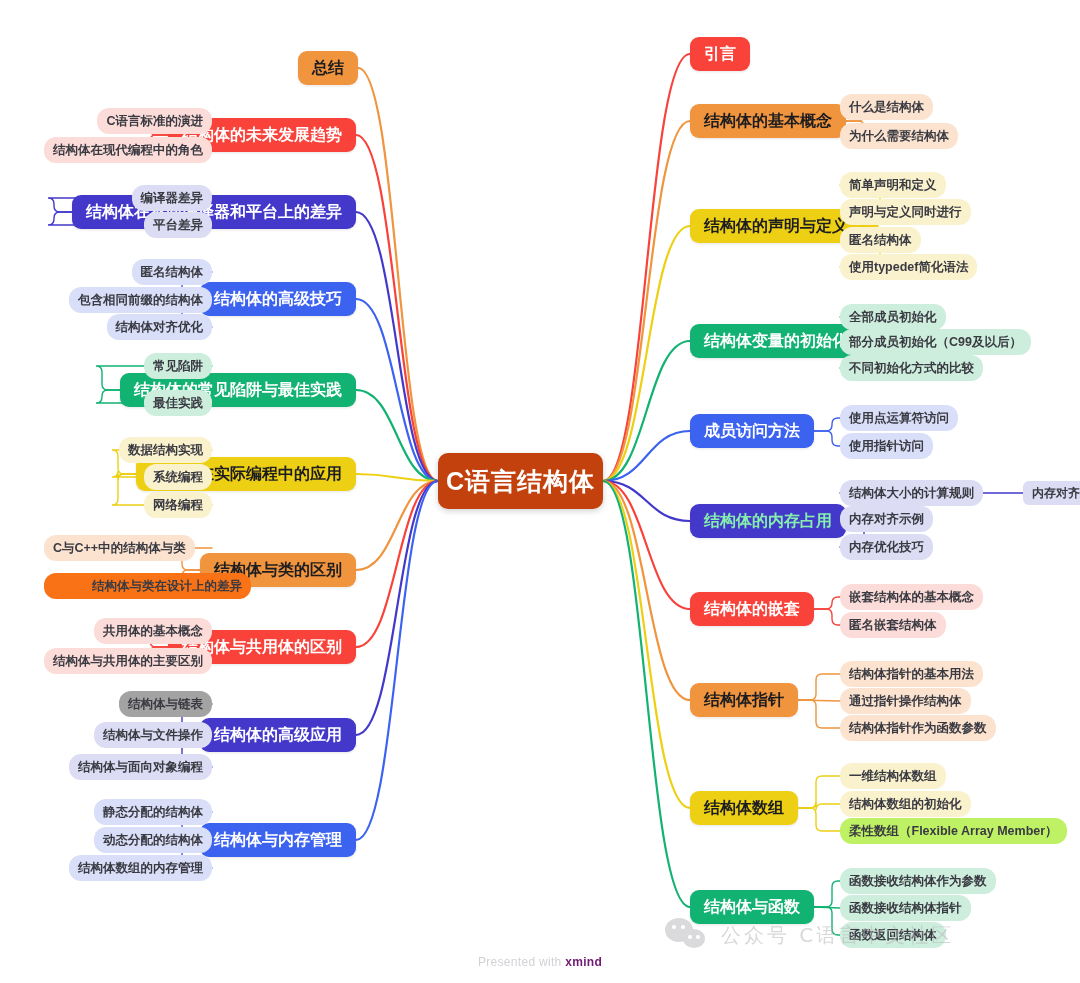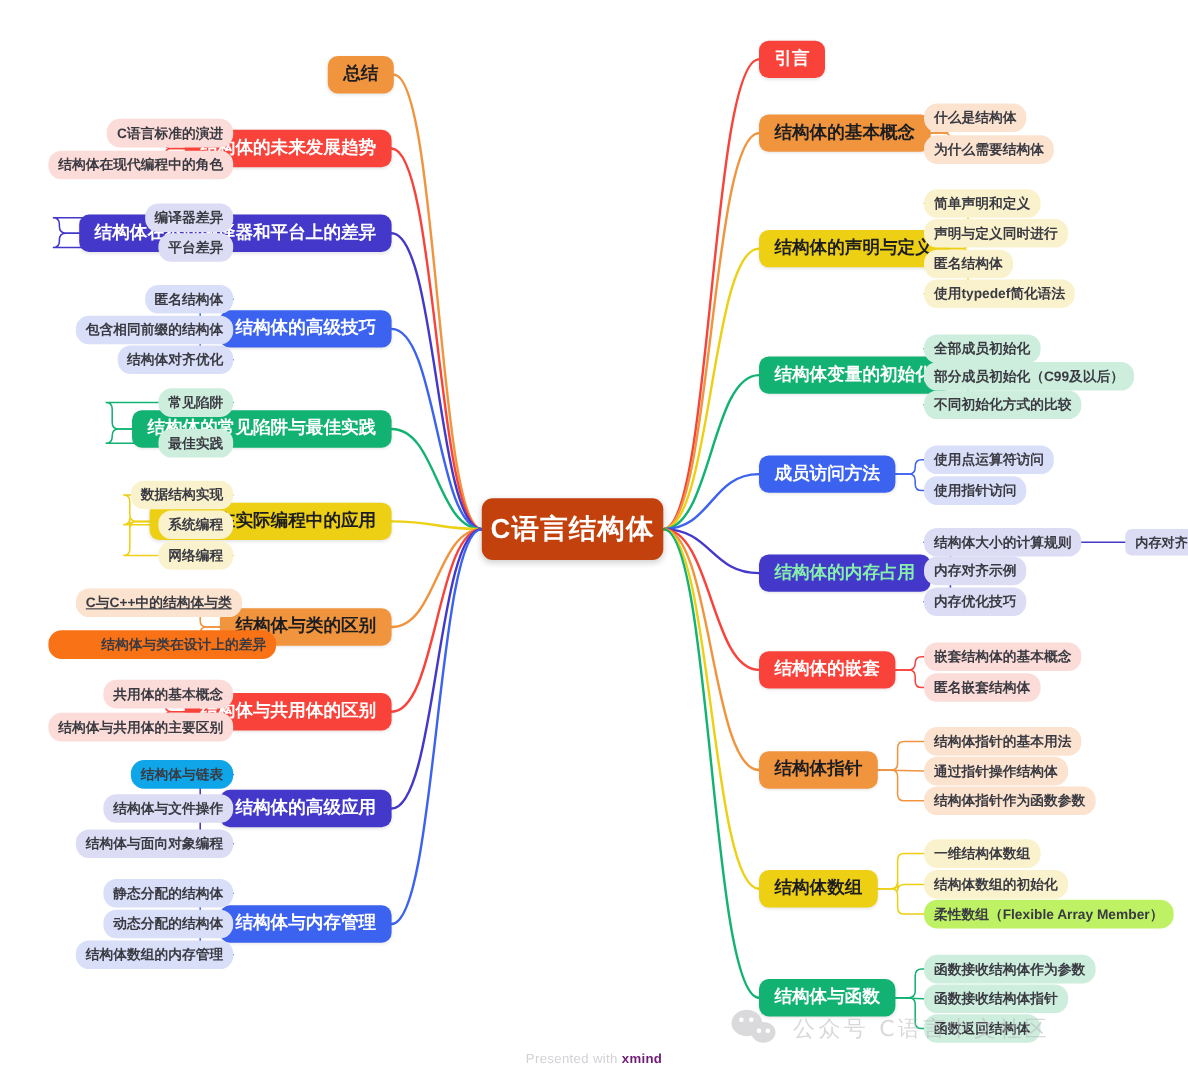--- a/index.html
+++ b/index.html
@@ -351,27 +351,27 @@
       <div class="node l2" style="left: 69px; top: 287px; background: rgb(217, 223, 248);">包含相同前缀的结构体</div>
       <div class="node l2" style="left: 106.5px; top: 314px; background: rgb(217, 223, 248);">结构体对齐优化</div>
       <div class="node l1 white" style="left: 120px; top: 373px; background: rgb(18, 178, 114); color: rgb(255, 255, 255);">结构体的常见陷阱与最佳实践</div>
       <div class="node l2" style="left: 144px; top: 353px; background: rgb(205, 238, 221);">常见陷阱</div>
       <div class="node l2" style="left: 144px; top: 390px; background: rgb(205, 238, 221);">最佳实践</div>
       <div class="node l1" style="left: 136px; top: 457px; background: rgb(237, 208, 19); color: rgb(29, 29, 32);">结构体在实际编程中的应用</div>
       <div class="node l2" style="left: 119px; top: 437px; background: rgb(250, 242, 205);">数据结构实现</div>
       <div class="node l2" style="left: 144px; top: 464px; background: rgb(250, 242, 205);">系统编程</div>
       <div class="node l2" style="left: 144px; top: 492px; background: rgb(250, 242, 205);">网络编程</div>
       <div class="node l1" style="left: 200px; top: 553px; background: rgb(240, 148, 62); color: rgb(29, 29, 32);">结构体与类的区别</div>
-      <div class="node l2" style="left: 69px; top: 535px; background: rgb(251, 227, 207); text-decoration: underline;">C与C++中的结构体与类</div>
+      <div class="node l2" style="left: 44px; top: 535px; background: rgb(251, 227, 207);">C与C++中的结构体与类</div>
       <div class="node l2" style="left: 44px; top: 573px; background: #f97316; padding-left: 48px;">结构体与类在设计上的差异</div>
       <div class="node l1 white" style="left: 168px; top: 630px; background: rgb(248, 66, 58); color: rgb(255, 255, 255);">结构体与共用体的区别</div>
       <div class="node l2" style="left: 94px; top: 618px; background: rgb(252, 220, 216);">共用体的基本概念</div>
       <div class="node l2" style="left: 44px; top: 648px; background: rgb(252, 220, 216);">结构体与共用体的主要区别</div>
       <div class="node l1 white" style="left: 200px; top: 718px; background: rgb(67, 56, 202); color: rgb(255, 255, 255);">结构体的高级应用</div>
-      <div class="node l2" style="left: 119px; top: 691px; background: #0ea5e9;">结构体与链表</div>
+      <div class="node l2" style="left: 119px; top: 691px; background: #a3a3a3;">结构体与链表</div>
       <div class="node l2" style="left: 94px; top: 722px; background: rgb(220, 220, 244);">结构体与文件操作</div>
       <div class="node l2" style="left: 69px; top: 754px; background: rgb(220, 220, 244);">结构体与面向对象编程</div>
       <div class="node l1 white" style="left: 200px; top: 823px; background: rgb(60, 98, 240); color: rgb(255, 255, 255);">结构体与内存管理</div>
       <div class="node l2" style="left: 94px; top: 799px; background: rgb(217, 223, 248);">静态分配的结构体</div>
       <div class="node l2" style="left: 94px; top: 827px; background: rgb(217, 223, 248);">动态分配的结构体</div>
       <div class="node l2" style="left: 69px; top: 855px; background: rgb(217, 223, 248);">结构体数组的内存管理</div>
     </div>
 
   <div class="footer">
     <span>Presented with </span><b>xmind</b>

